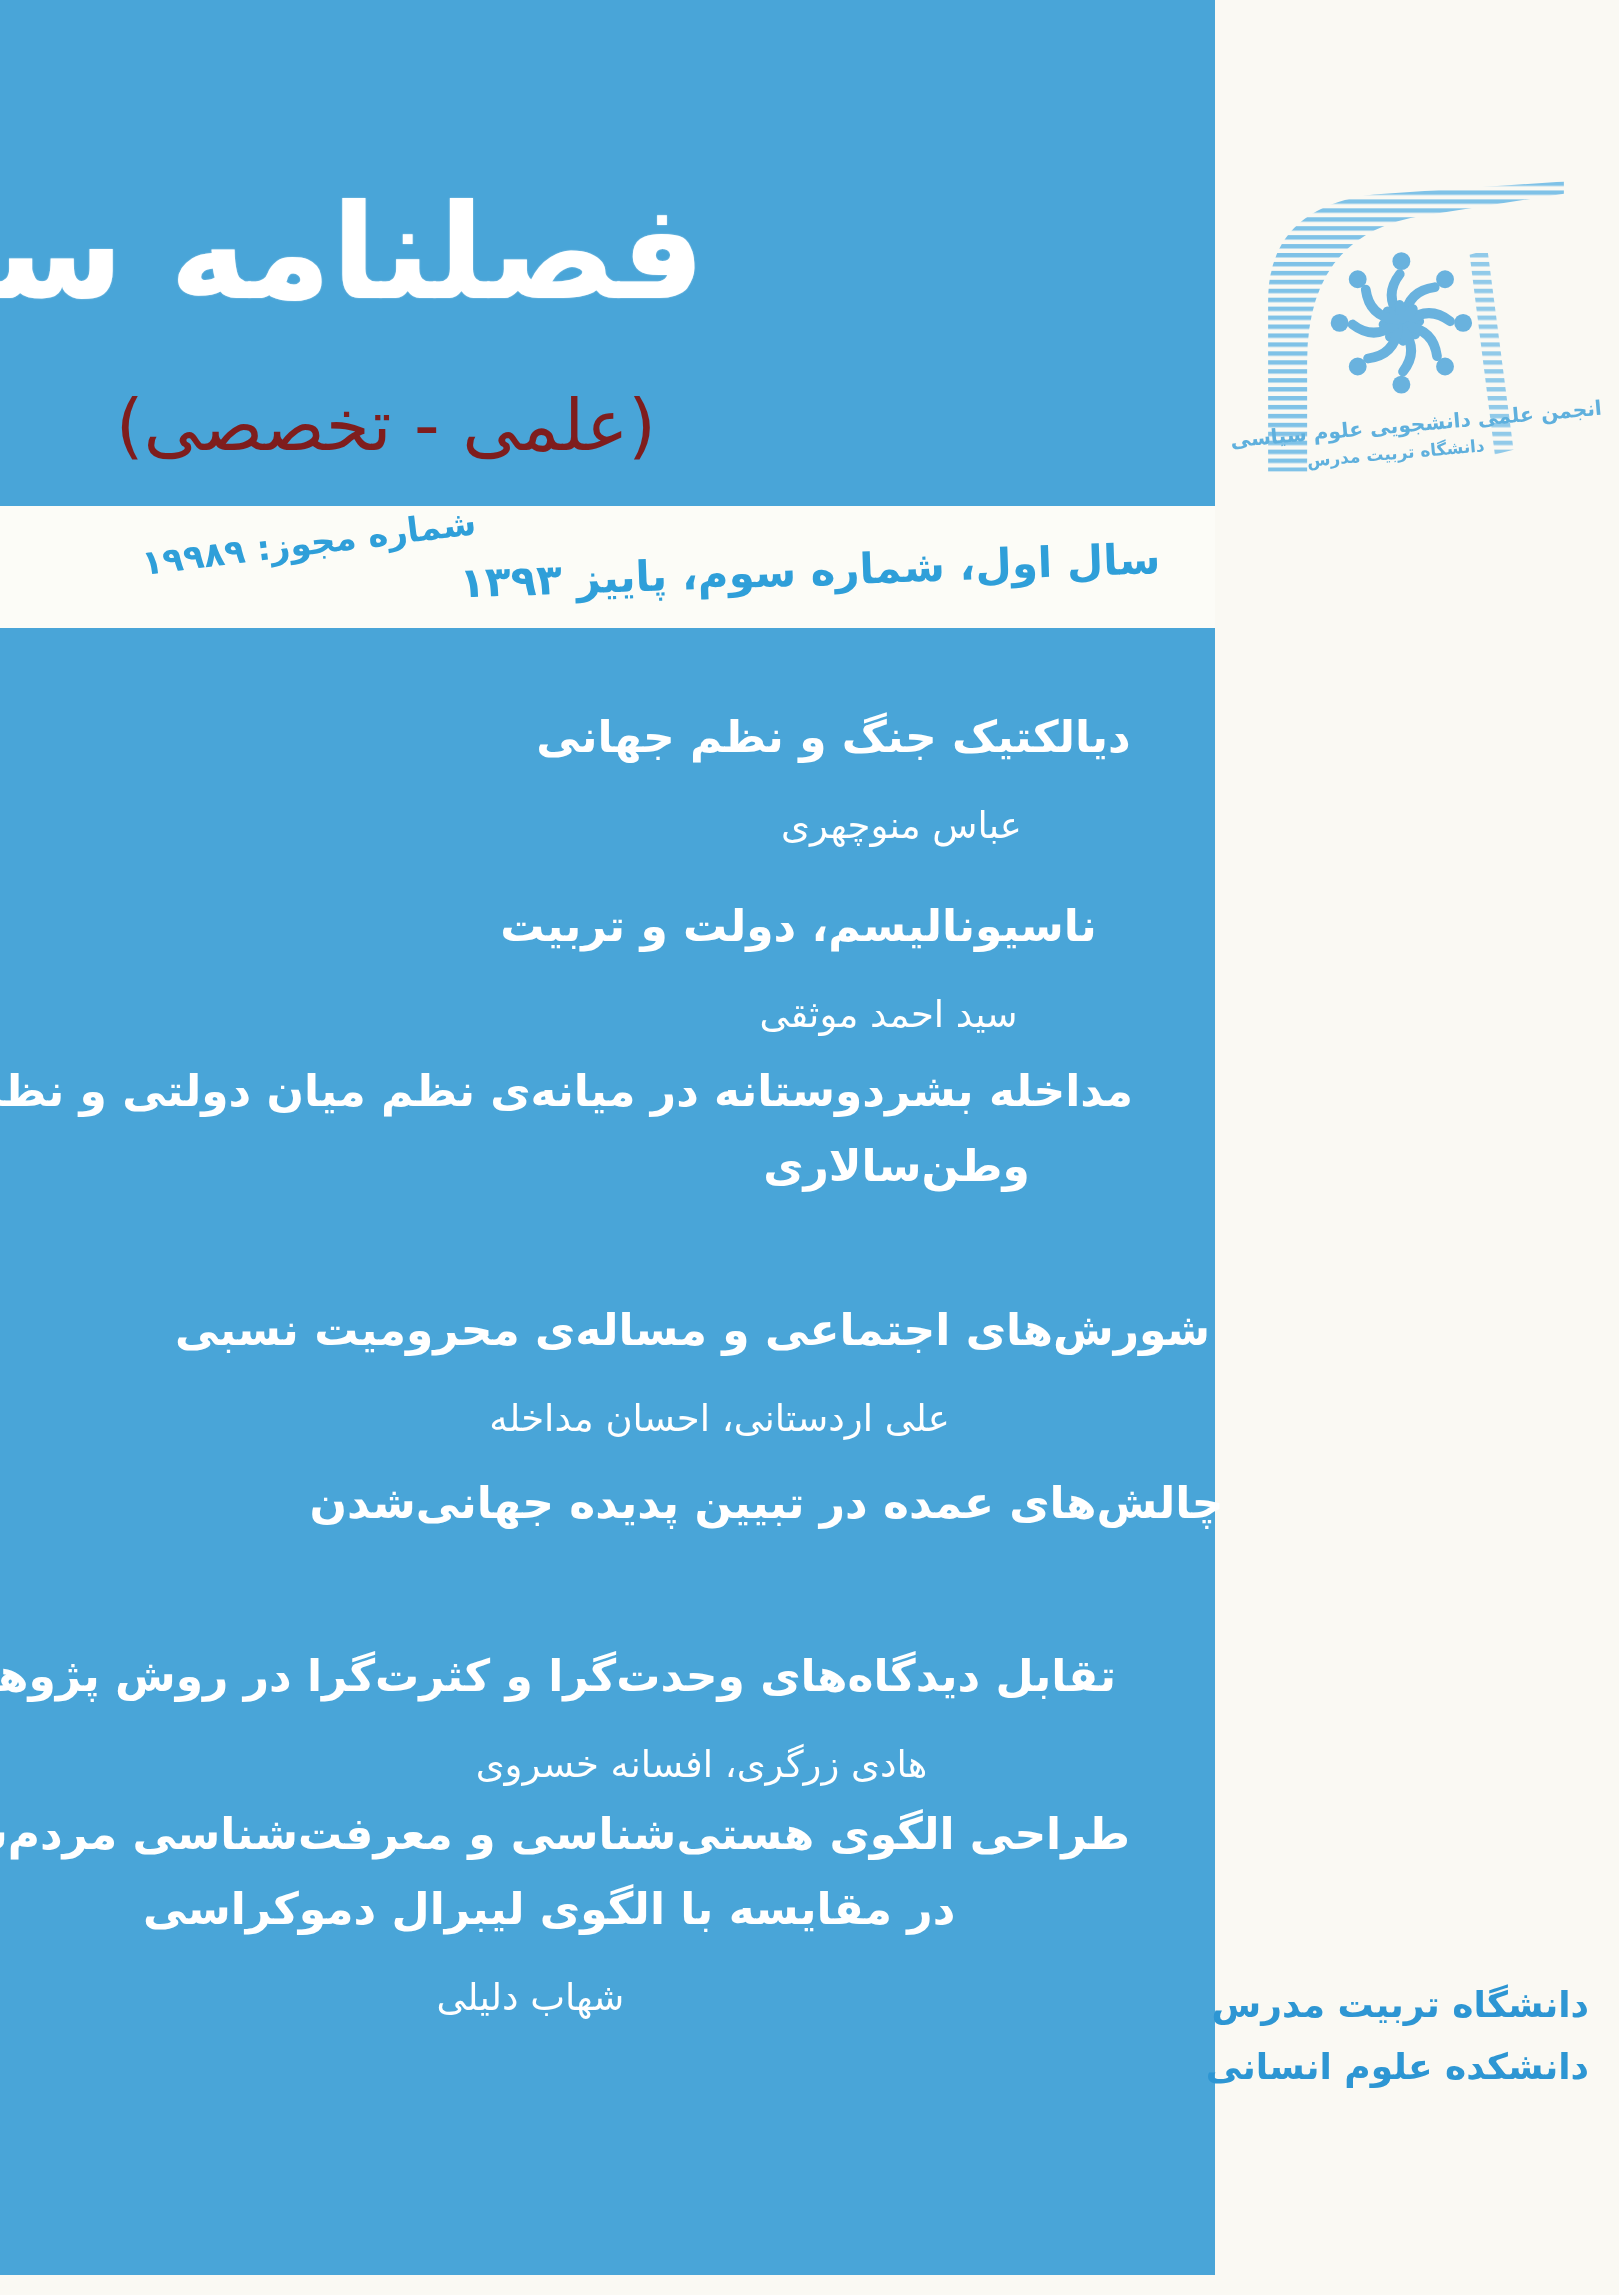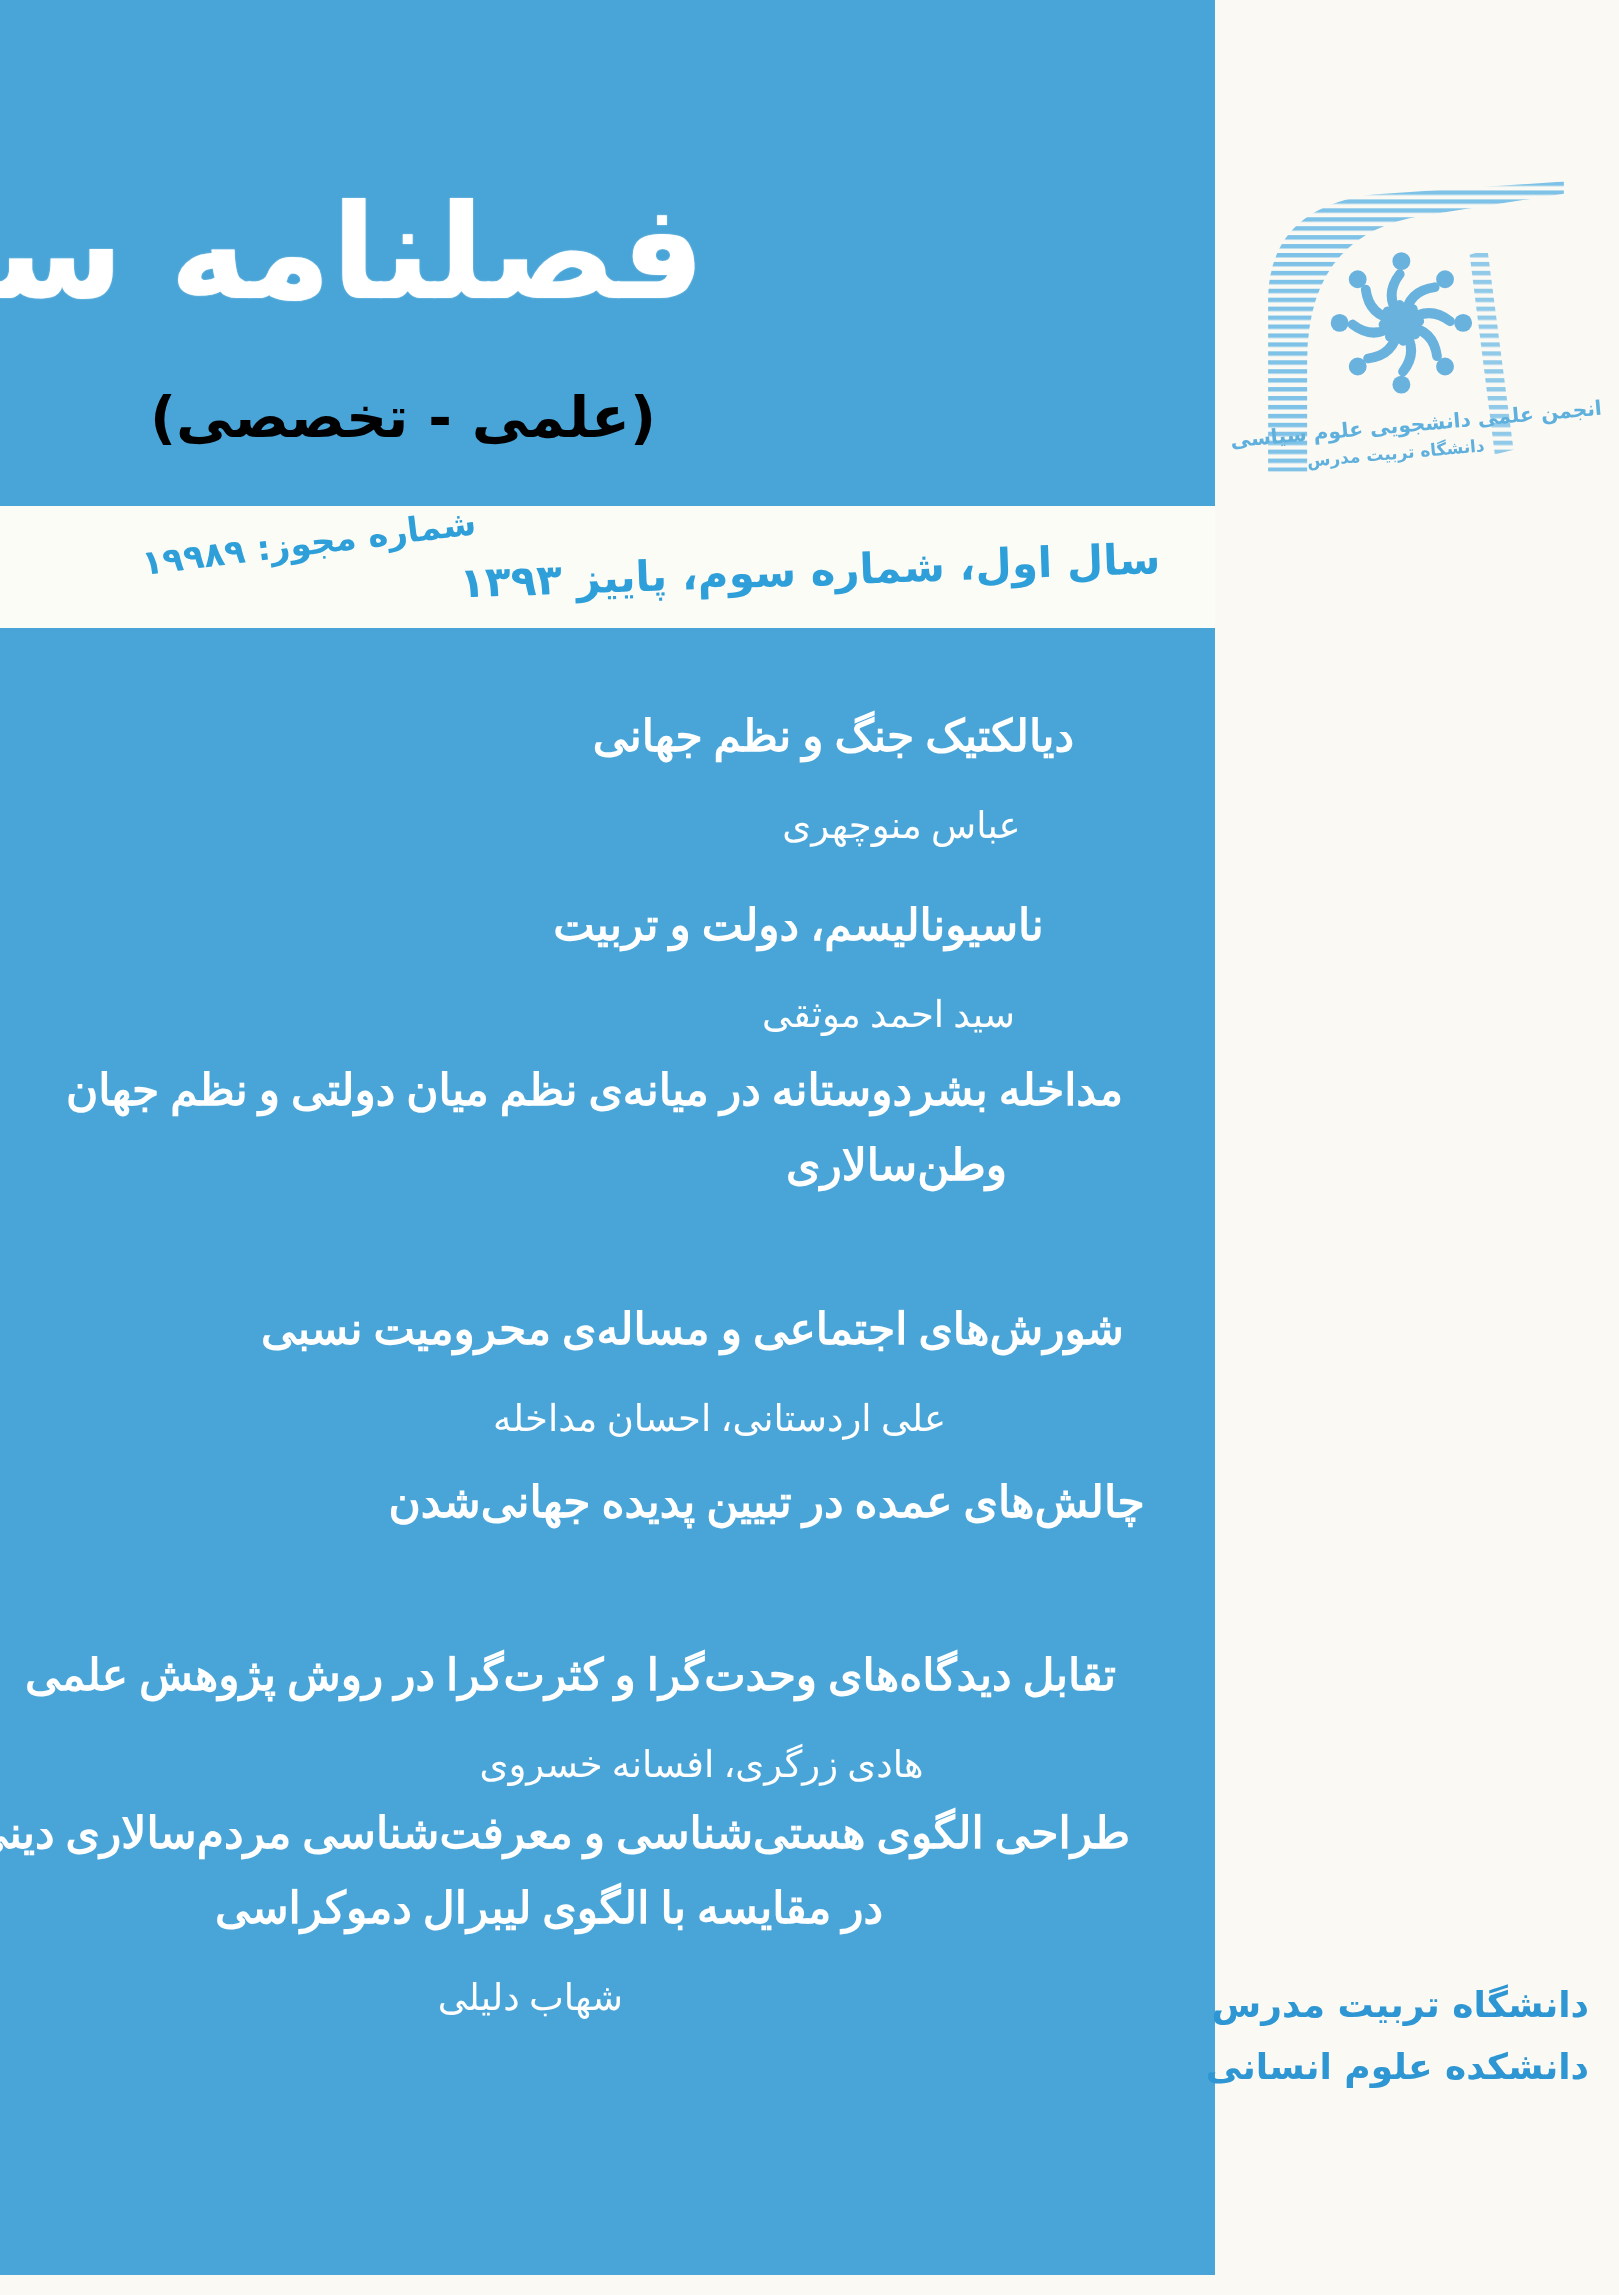--- a/index.html
+++ b/index.html
@@ -21,21 +21,21 @@
   
   .journal-title{
     position:absolute;top:177px;right:510px;
     margin:0;
     font-size:132px;font-weight:bold;color:#ffffff;
     white-space:nowrap;line-height:1.15;
     text-shadow:0 0 1.6px rgba(255,255,255,.6);
   }
   .journal-subtitle{
     position:absolute;top:384px;right:559px;
-    font-size:57px;font-weight:bold;color:#000000;
+    font-size:71px;font-weight:normal;color:#7f1d1d;
     white-space:nowrap;
   }
 
   
   .issue-band{
     position:absolute;left:0;top:506px;width:1215px;height:122px;
     background:#fcfcf7;
   }
   .issue-line{
     position:absolute;right:55px;top:28px;
@@ -46,21 +46,21 @@
   .license-line{
     position:absolute;left:142px;top:37px;
     font-size:34px;font-weight:bold;color:#2f9fd9;
     white-space:nowrap;
     transform:rotate(-7deg);transform-origin:left center;
   }
 
   
   .article{
     position:absolute;left:0;width:1077px;
-    text-align:center;color:#ffffff;font-family:Liberation Serif, serif;
+    text-align:center;color:#ffffff;
   }
   .a-title{font-size:44px;font-weight:bold;line-height:75px;}
   .a-title span{display:block;white-space:nowrap;}
   .a-author{font-size:37px;font-weight:normal;line-height:57px;margin-top:23px;white-space:nowrap;}
 
   .article.n1{top:699px;}  .article.n2{top:888px;} .article.n3{top:1053px;}
   .article.n4{top:1292px;} .article.n5{top:1465px;} .article.n6{top:1638px;}
   .article.n7{top:1796px;}
 
   .article.n1 .t1{transform:translateX(295px);} .article.n1 .a-author{transform:translateX(363px);}

